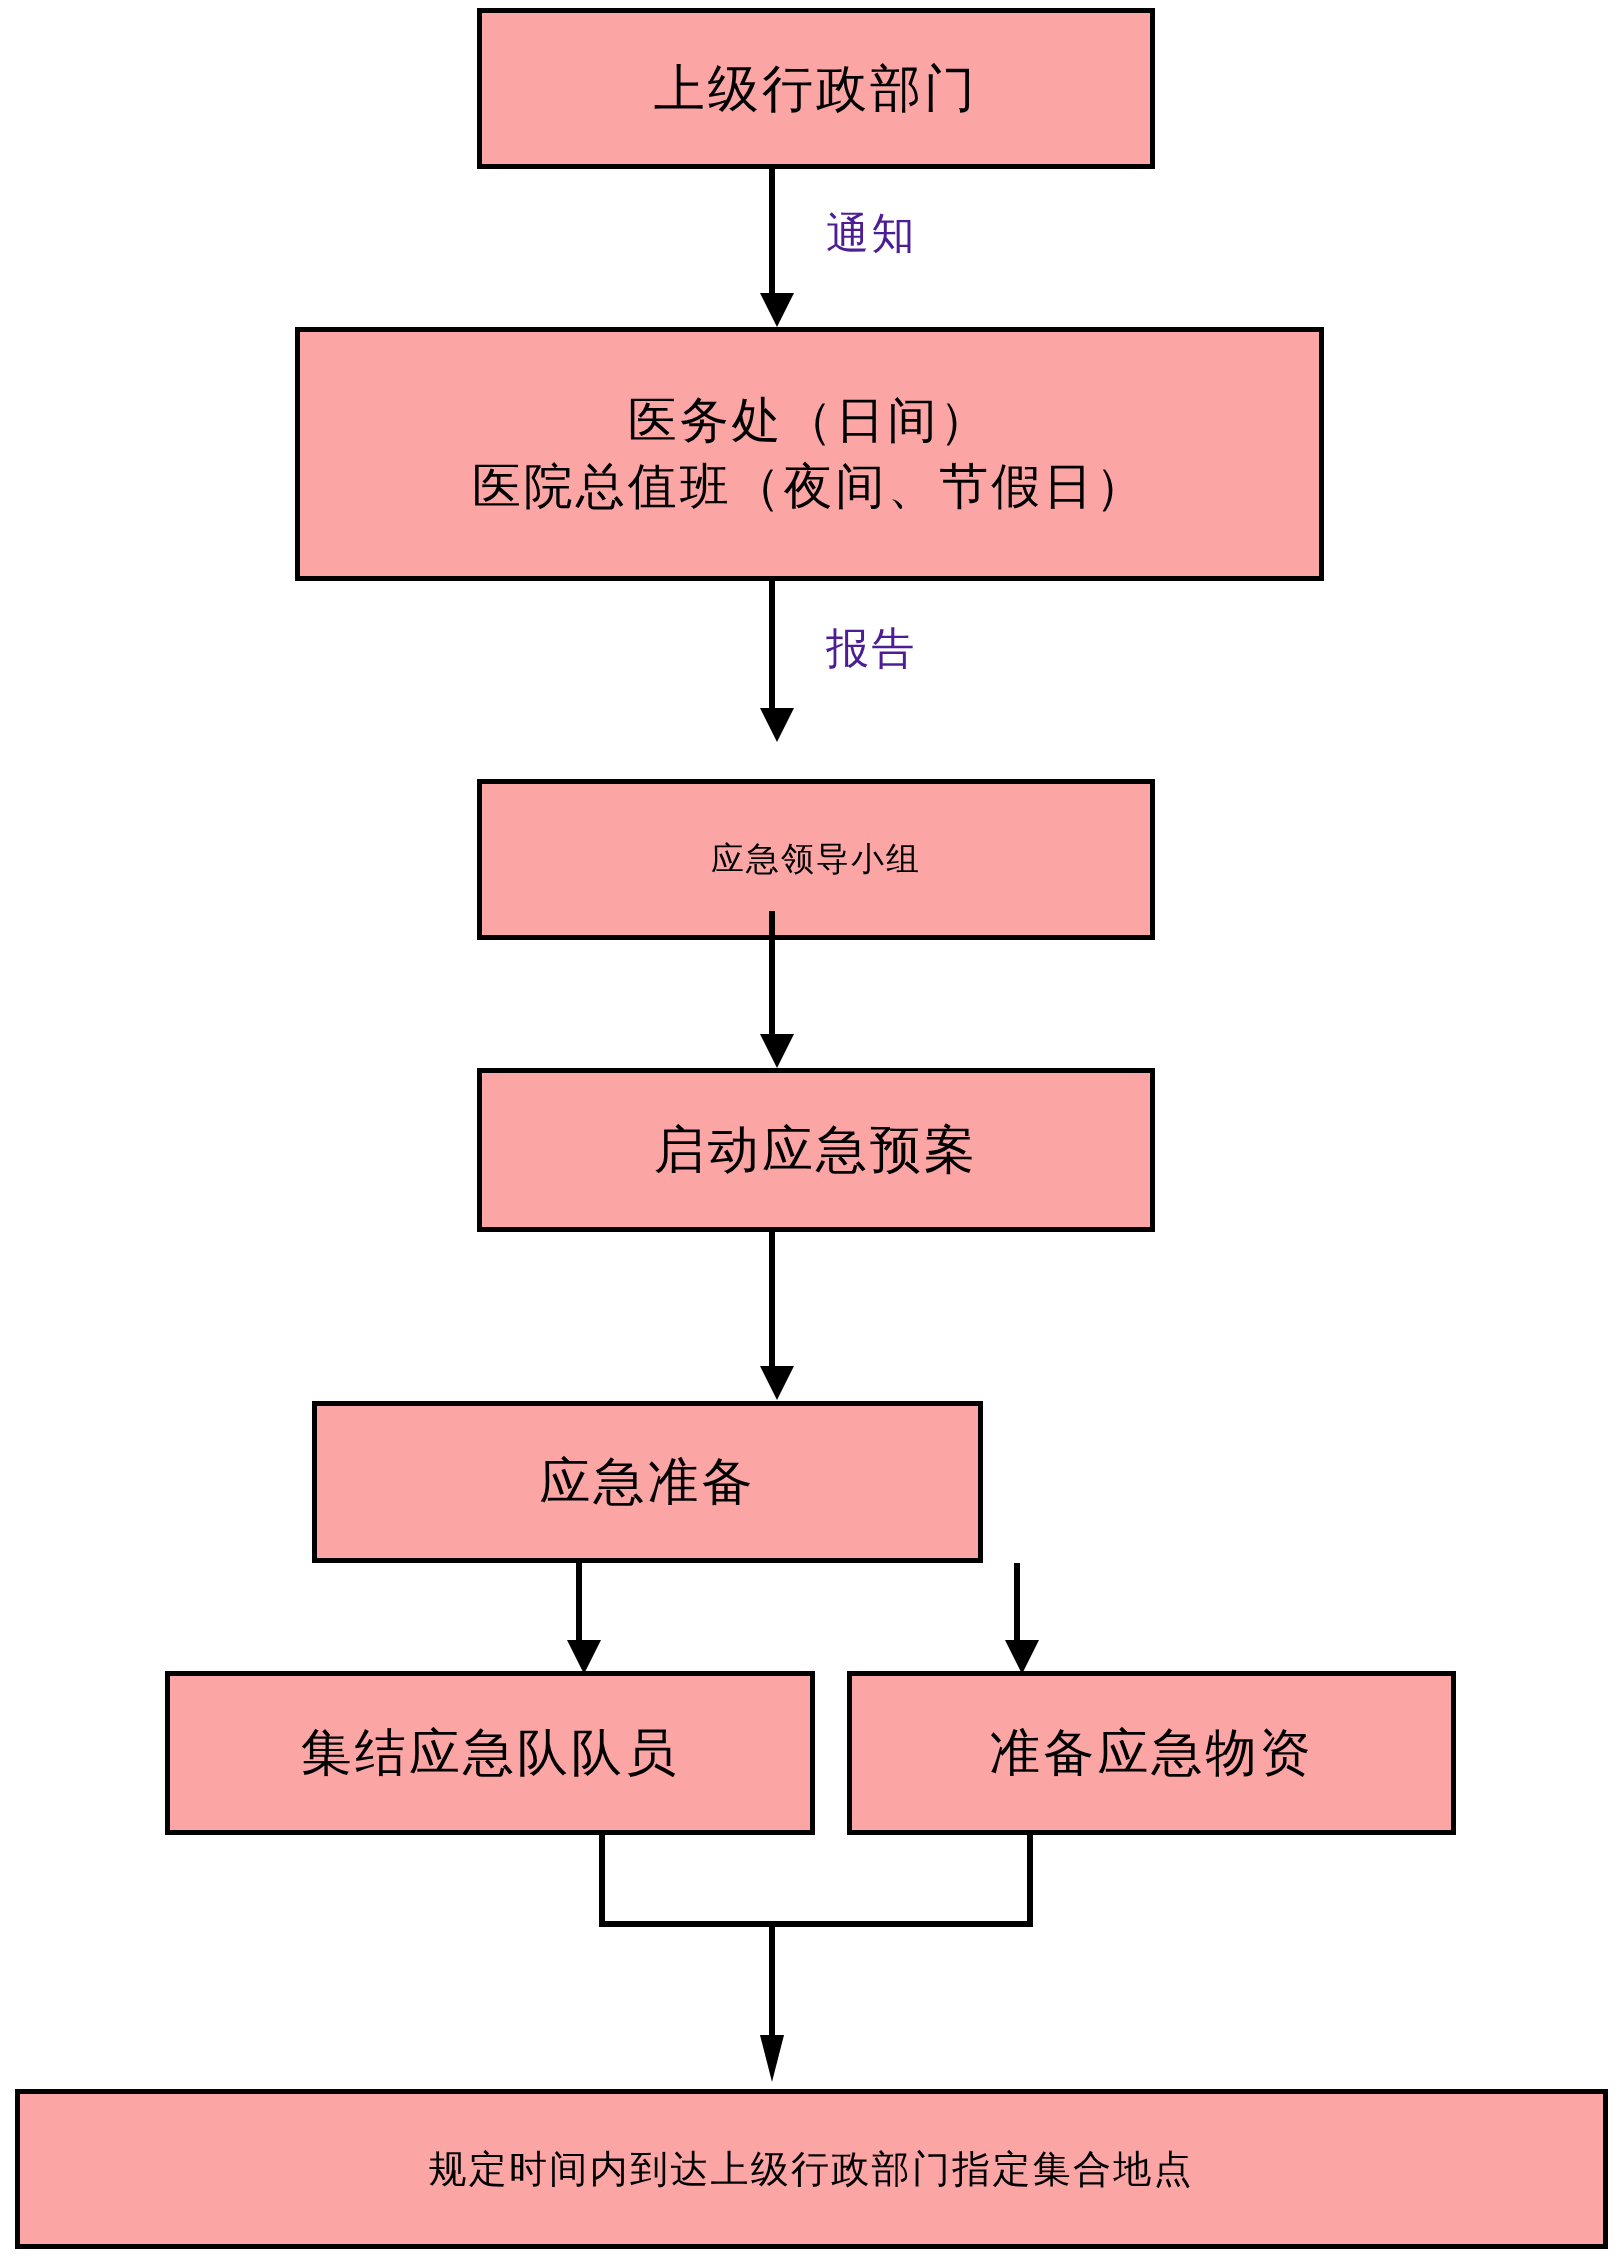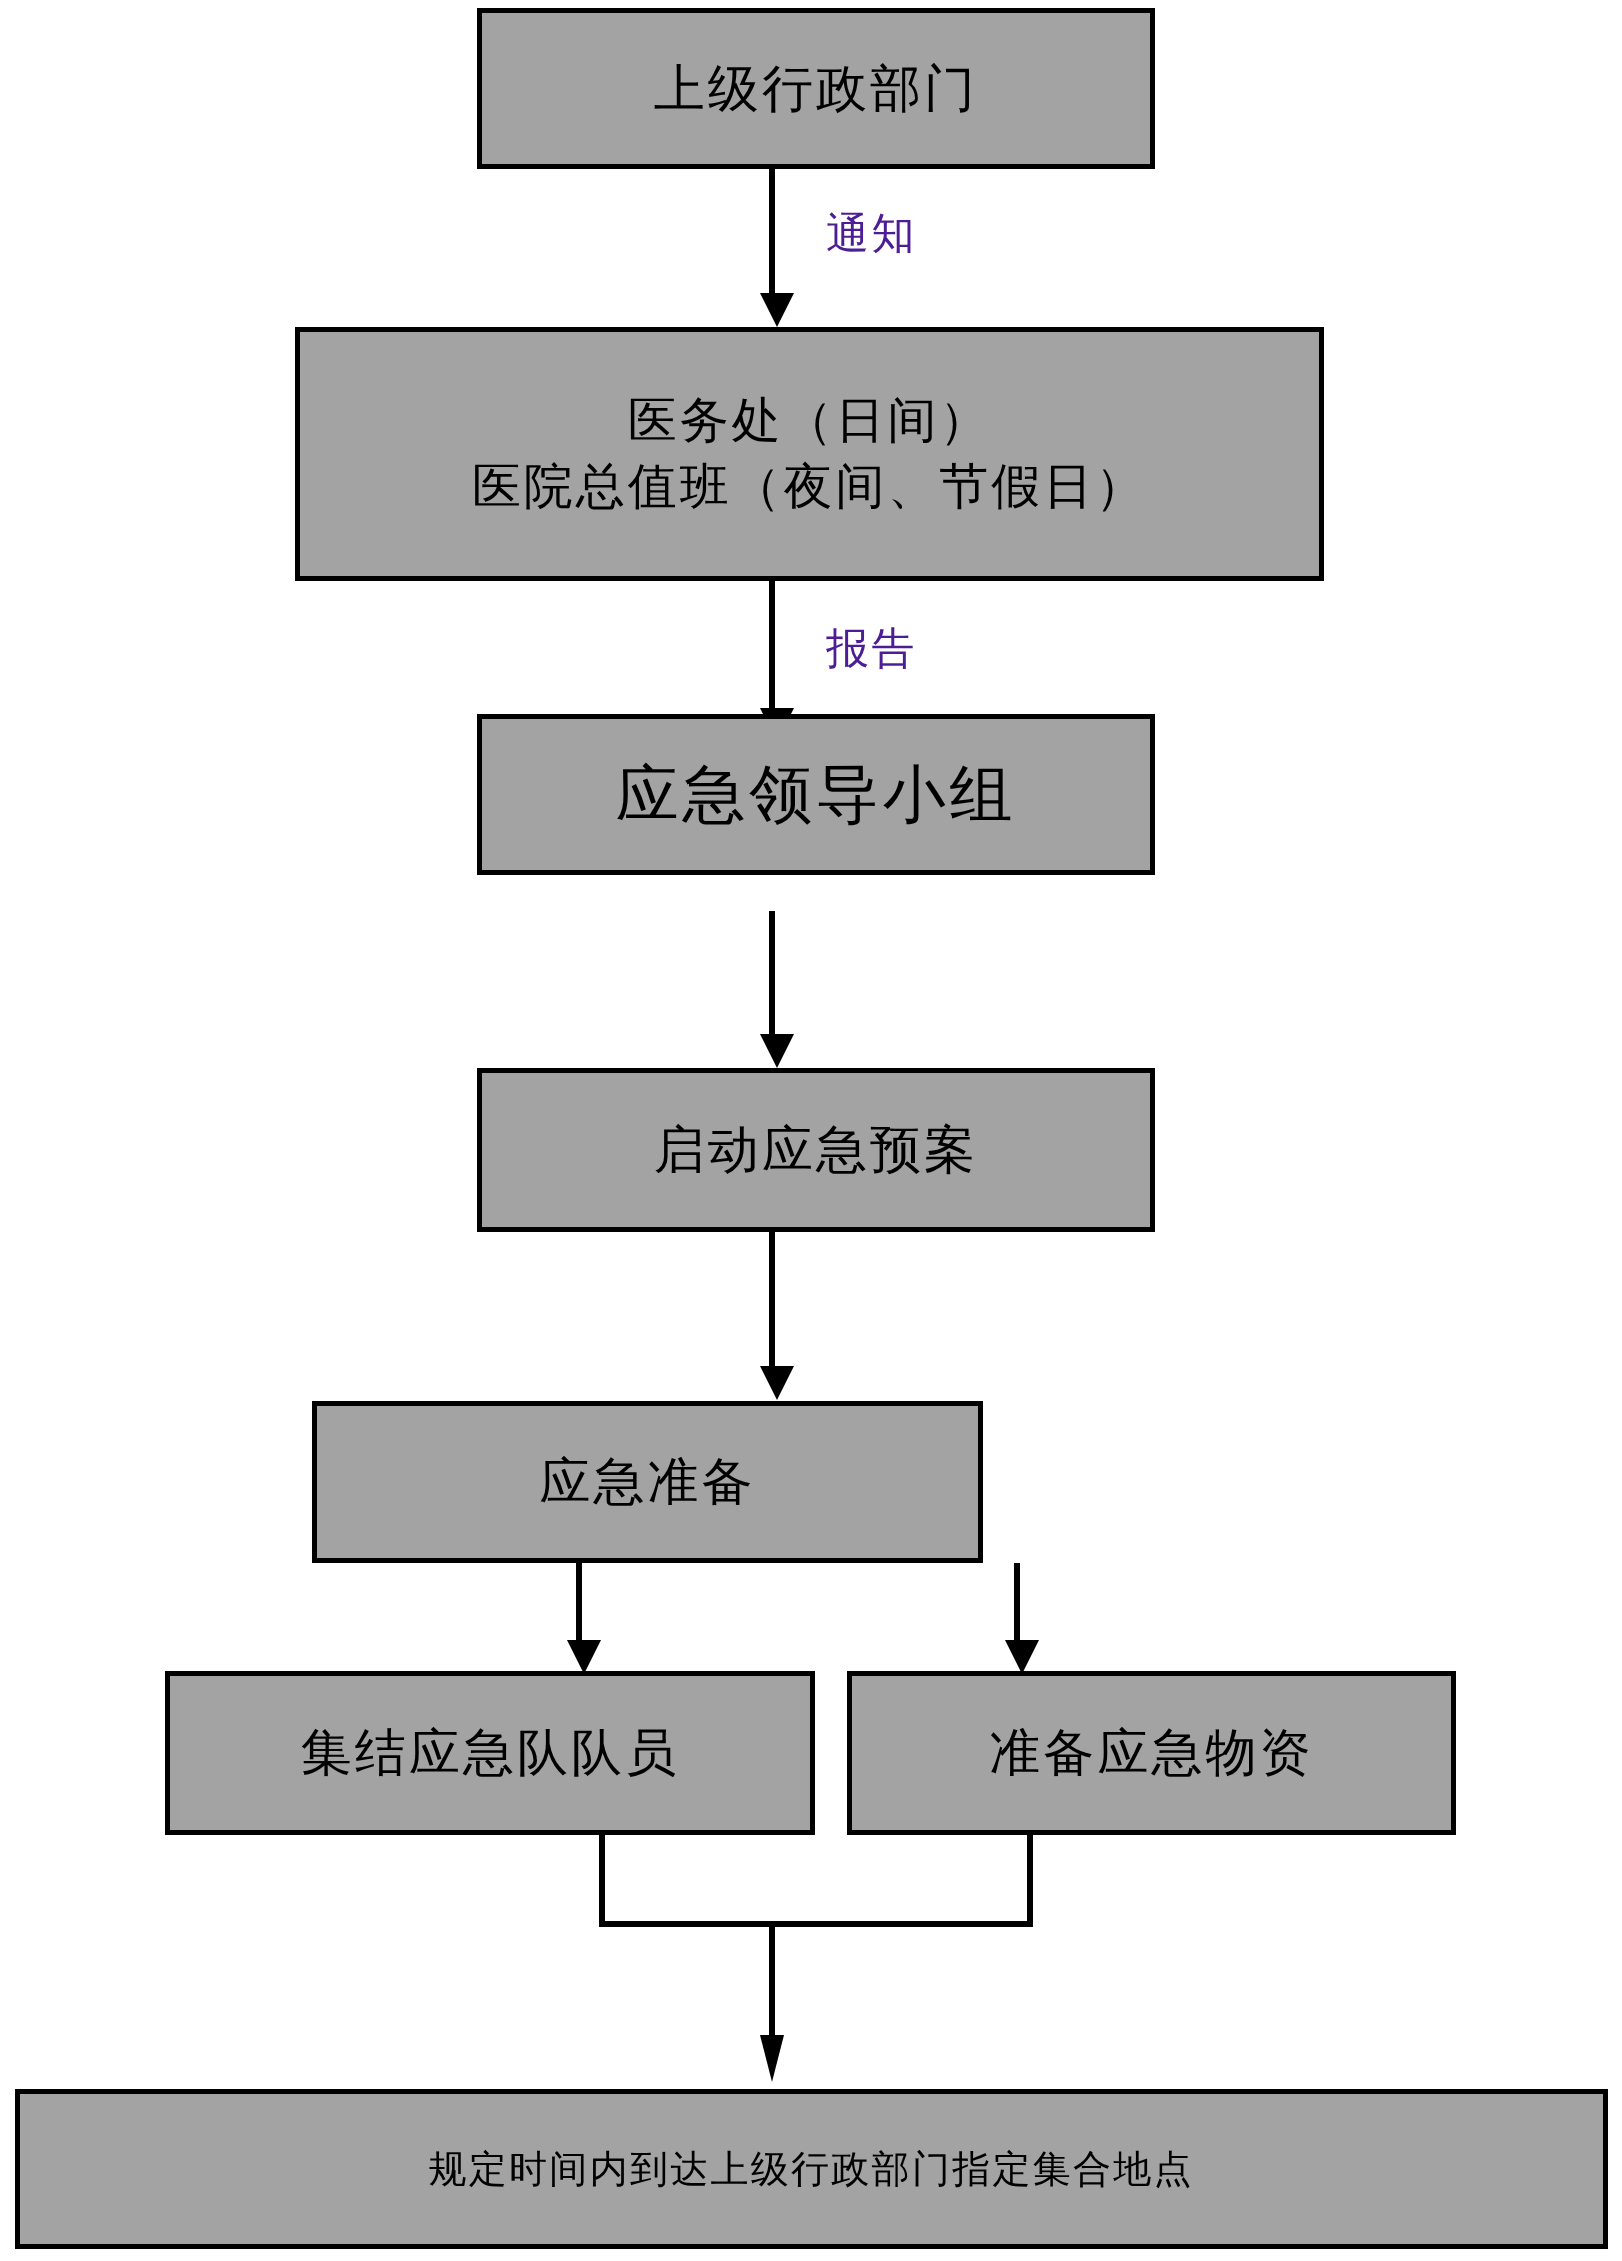--- a/index.html
+++ b/index.html
@@ -14,21 +14,21 @@
     position: relative;
     width: 1622px;
     height: 2261px;
     background: #ffffff;
     overflow: hidden;
   }
   .node {
     position: absolute;
     box-sizing: border-box;
     border: 5.7px solid #000000;
-    background: #a3a3a3;
+    background: #fca5a5;
     display: flex;
     align-items: center;
     justify-content: center;
     text-align: center;
     color: #000000;
     font-family: "Liberation Sans", sans-serif;
     font-weight: 400;
     line-height: 1.34;
     letter-spacing: 0.06em;
     white-space: pre-line;
@@ -85,21 +85,21 @@
 
   <div class="node" style="left:295px; top:327px; width:1029px; height:254px; font-size:49px;">
     <span class="node-text">医务处（日间）
 医院总值班（夜间、节假日）</span>
   </div>
 
   <div class="vline" style="left:769px; top:581px; height:135px;"></div>
   <div class="arrowhead" style="left:760px; top:708px;"></div>
   <div class="edge-label" style="left:826px; top:620px;">报告</div>
 
-  <div class="node" style="left:477px; top:714px; width:678px; height:161px; font-size:63px;">
+  <div class="node" style="left:477px; top:779px; width:678px; height:161px; font-size:33px;">
     <span class="node-text">应急领导小组</span>
   </div>
 
   <div class="vline" style="left:769px; top:911px; height:131px;"></div>
   <div class="arrowhead" style="left:760px; top:1034px;"></div>
 
   <div class="node" style="left:477px; top:1068px; width:678px; height:164px; font-size:51px;">
     <span class="node-text">启动应急预案</span>
   </div>
 

